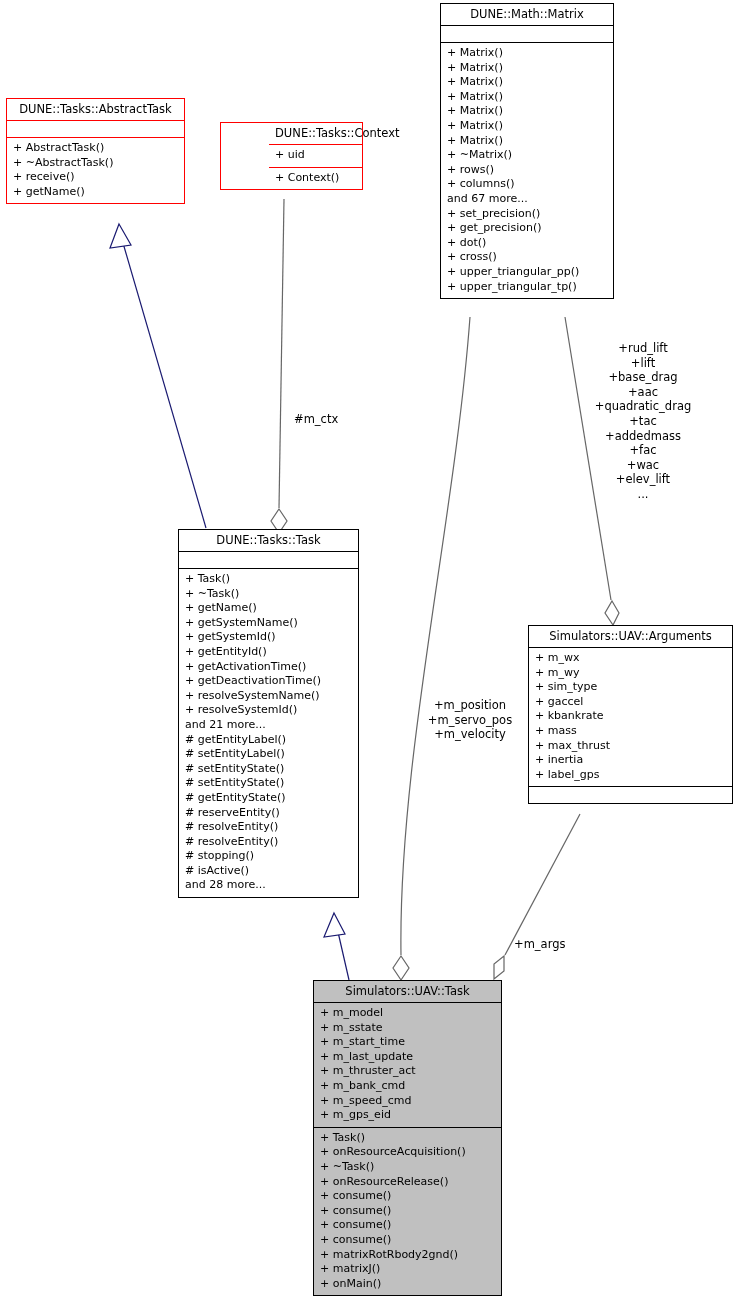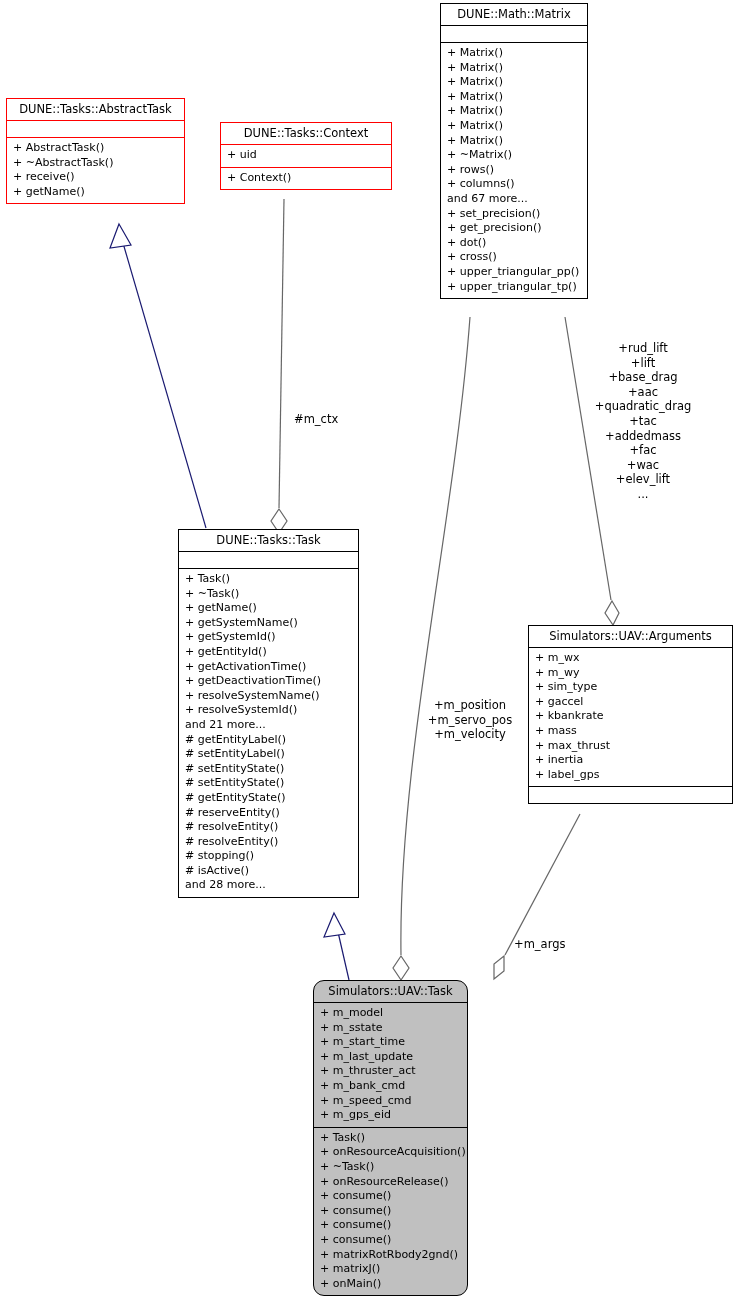--- a/index.html
+++ b/index.html
@@ -111,21 +111,21 @@
       <path d="M 470 317 C 455 520, 398 760, 401 955" stroke="#666666" stroke-width="1.2" fill="none"></path>
       <polygon points="401,956 409,968 401,980 393,968" fill="#ffffff" stroke="#666666" stroke-width="1.2"></polygon>
     </g>
 
     <g>
       <line x1="580" y1="814" x2="505" y2="955" stroke="#666666" stroke-width="1.2"></line>
       <polygon points="504,956 504,971 494,979 494,964" fill="#ffffff" stroke="#666666" stroke-width="1.2"></polygon>
     </g>
   </svg>
 
-  <div class="uml-box" style="left:440px; top:3px; width:148px;">
+  <div class="uml-box" style="left:440px; top:3px; width:174px;">
     <div class="uml-title">DUNE::Math::Matrix</div>
     <div class="uml-sep"></div>
     <div class="uml-compartment empty"></div>
     <div class="uml-sep"></div>
     <div class="uml-compartment">
       <div class="uml-row">+ Matrix()</div>
       <div class="uml-row">+ Matrix()</div>
       <div class="uml-row">+ Matrix()</div>
       <div class="uml-row">+ Matrix()</div>
       <div class="uml-row">+ Matrix()</div>
@@ -150,21 +150,21 @@
     <div class="uml-compartment empty"></div>
     <div class="uml-sep"></div>
     <div class="uml-compartment">
       <div class="uml-row">+ AbstractTask()</div>
       <div class="uml-row">+ ~AbstractTask()</div>
       <div class="uml-row">+ receive()</div>
       <div class="uml-row">+ getName()</div>
     </div>
   </div>
 
-  <div class="uml-box red" style="left:220px; top:122px; width:172px;">
+  <div class="uml-box red" style="left:220px; top:122px; width:143px;padding-left:48px;">
     <div class="uml-title">DUNE::Tasks::Context</div>
     <div class="uml-sep"></div>
     <div class="uml-compartment">
       <div class="uml-row">+ uid</div>
     </div>
     <div class="uml-sep"></div>
     <div class="uml-compartment">
       <div class="uml-row">+ Context()</div>
     </div>
   </div>
@@ -211,21 +211,21 @@
       <div class="uml-row">+ kbankrate</div>
       <div class="uml-row">+ mass</div>
       <div class="uml-row">+ max_thrust</div>
       <div class="uml-row">+ inertia</div>
       <div class="uml-row">+ label_gps</div>
     </div>
     <div class="uml-sep"></div>
     <div class="uml-compartment empty"></div>
   </div>
 
-  <div class="uml-box filled" style="left:313px; top:980px; width:155px;border-radius:11px;">
+  <div class="uml-box filled" style="left:313px; top:980px; width:189px;">
     <div class="uml-title">Simulators::UAV::Task</div>
     <div class="uml-sep"></div>
     <div class="uml-compartment">
       <div class="uml-row">+ m_model</div>
       <div class="uml-row">+ m_sstate</div>
       <div class="uml-row">+ m_start_time</div>
       <div class="uml-row">+ m_last_update</div>
       <div class="uml-row">+ m_thruster_act</div>
       <div class="uml-row">+ m_bank_cmd</div>
       <div class="uml-row">+ m_speed_cmd</div>

